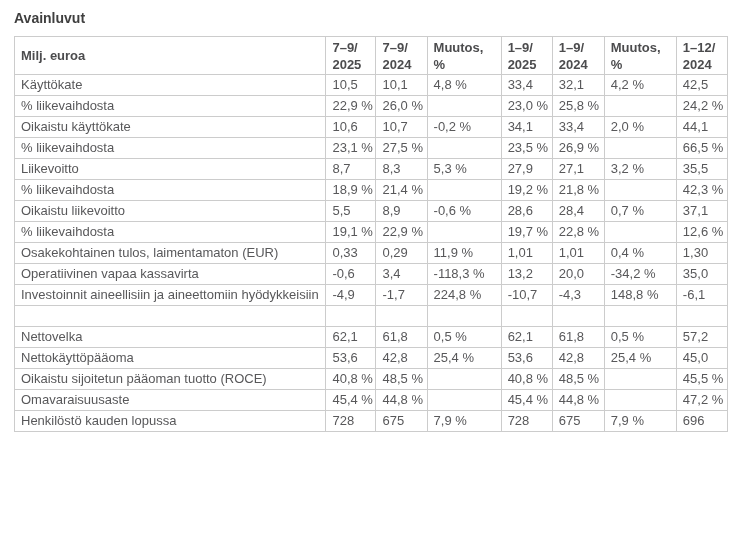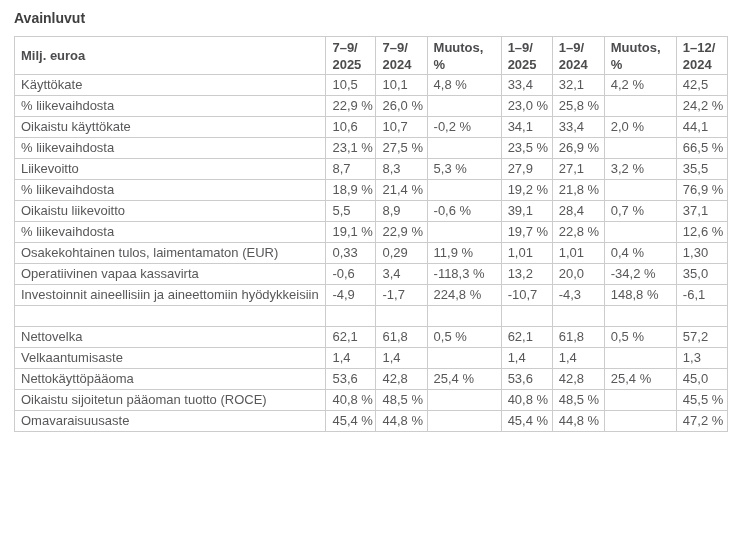--- a/index.html
+++ b/index.html
@@ -138,28 +138,28 @@
           <td>35,5</td>
         </tr>
         <tr>
           <td>% liikevaihdosta</td>
           <td>18,9 %</td>
           <td>21,4 %</td>
           <td></td>
           <td>19,2 %</td>
           <td>21,8 %</td>
           <td></td>
-          <td>76,9 %</td>
+          <td>42,3 %</td>
         </tr>
         <tr>
           <td>Oikaistu liikevoitto</td>
           <td>5,5</td>
           <td>8,9</td>
           <td>-0,6 %</td>
-          <td>39,1</td>
+          <td>28,6</td>
           <td>28,4</td>
           <td>0,7 %</td>
           <td>37,1</td>
         </tr>
         <tr>
           <td>% liikevaihdosta</td>
           <td>19,1 %</td>
           <td>22,9 %</td>
           <td></td>
           <td>19,7 %</td>
@@ -211,30 +211,20 @@
           <td>Nettovelka</td>
           <td>62,1</td>
           <td>61,8</td>
           <td>0,5 %</td>
           <td>62,1</td>
           <td>61,8</td>
           <td>0,5 %</td>
           <td>57,2</td>
         </tr>
         <tr>
-          <td>Velkaantumisaste</td>
-          <td>1,4</td>
-          <td>1,4</td>
-          <td></td>
-          <td>1,4</td>
-          <td>1,4</td>
-          <td></td>
-          <td>1,3</td>
-        </tr>
-        <tr>
           <td>Nettokäyttöpääoma</td>
           <td>53,6</td>
           <td>42,8</td>
           <td>25,4 %</td>
           <td>53,6</td>
           <td>42,8</td>
           <td>25,4 %</td>
           <td>45,0</td>
         </tr>
         <tr>
@@ -250,15 +240,25 @@
         <tr>
           <td>Omavaraisuusaste</td>
           <td>45,4 %</td>
           <td>44,8 %</td>
           <td></td>
           <td>45,4 %</td>
           <td>44,8 %</td>
           <td></td>
           <td>47,2 %</td>
         </tr>
+        <tr>
+          <td>Henkilöstö kauden lopussa</td>
+          <td>728</td>
+          <td>675</td>
+          <td>7,9 %</td>
+          <td>728</td>
+          <td>675</td>
+          <td>7,9 %</td>
+          <td>696</td>
+        </tr>
       </tbody>
   </table>
 </div>
 
 </body></html>

